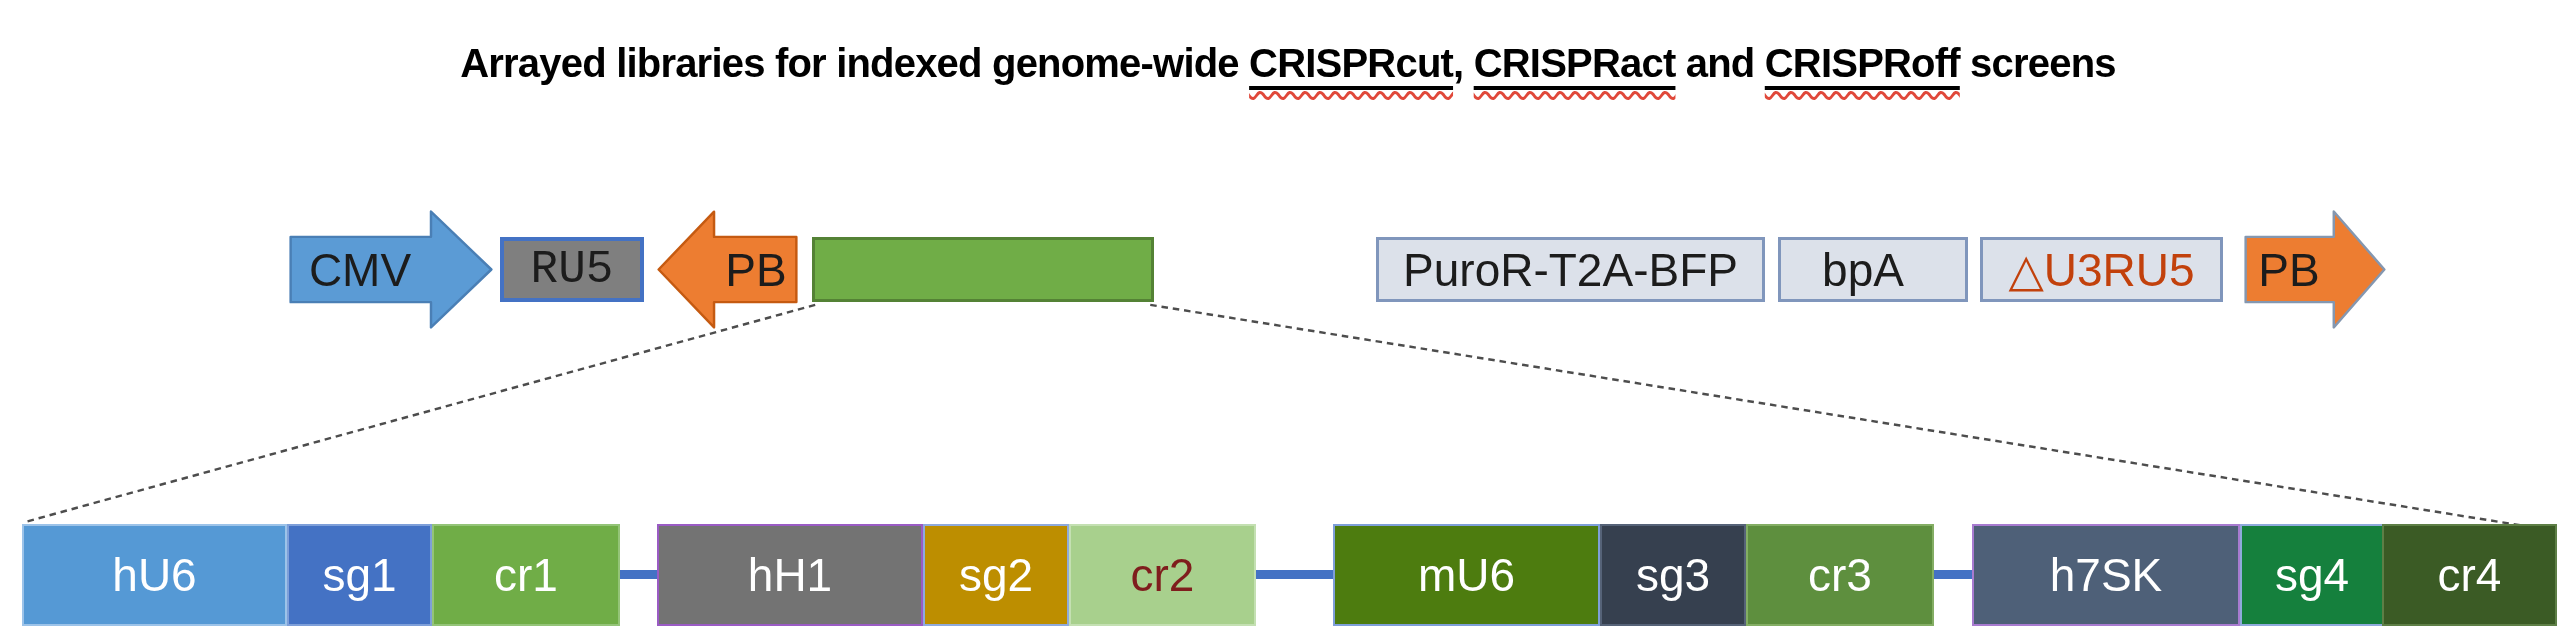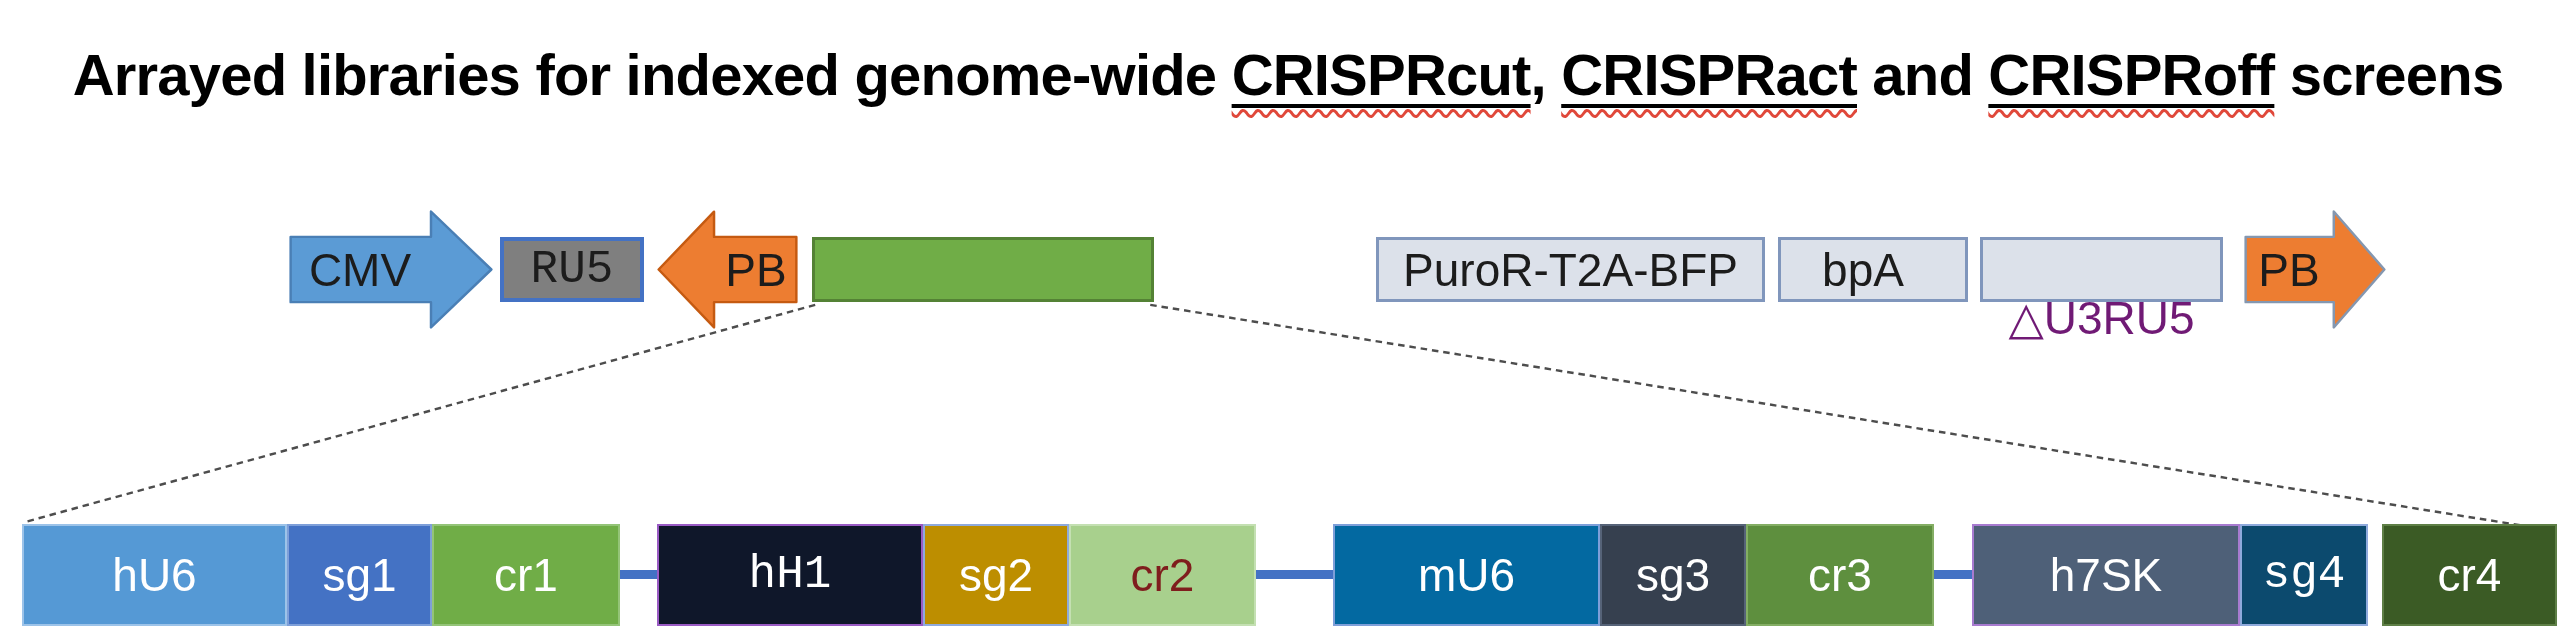--- a/index.html
+++ b/index.html
@@ -3,21 +3,21 @@
 <meta charset="utf-8">
 <style>
   html,body{margin:0;padding:0;background:#ffffff;}
   .canvas{
     position:relative;width:2576px;height:644px;background:#ffffff;overflow:hidden;
     font-family:"Liberation Sans","DejaVu Sans",sans-serif;
   }
   
   .title{
     position:absolute;top:41px;left:0;width:100%;text-align:center;
-    font-size:58px;font-weight:bold;color:#000;white-space:nowrap;letter-spacing:-0.8px;
+    font-size:40px;font-weight:bold;color:#000;white-space:nowrap;letter-spacing:-0.8px;
   }
   .sq{text-decoration-line:underline;text-decoration-style:wavy;text-decoration-thickness:3.3px;text-underline-offset:14px;}
   .bu{text-decoration-line:underline;text-decoration-style:solid;text-decoration-thickness:4.1px;text-underline-offset:9px;}
   
   .vector-row{position:absolute;left:0;top:209px;width:100%;height:121px;}
   .vec-el{position:absolute;top:0;height:121px;}
   .vec-box{position:absolute;top:28px;height:65px;width:100%;border-style:solid;box-sizing:border-box;}
   .arrow-svg{position:absolute;top:0;left:0;display:block;}
   .el-label{
     position:absolute;top:28px;height:65px;display:flex;align-items:center;justify-content:center;
@@ -62,21 +62,21 @@
       <div class="vec-el" style="left: 1376px; width: 389px;">
         <div class="vec-box" style="background: rgb(220, 225, 234); border-color: rgb(128, 150, 188); border-width: 3.3px;"></div>
         <div class="el-label" style="left: 0px; width: 389px; color: rgb(28, 28, 28);">PuroR-T2A-BFP</div>
       </div>
       <div class="vec-el" style="left: 1778px; width: 190px;">
         <div class="vec-box" style="background: rgb(220, 225, 234); border-color: rgb(128, 150, 188); border-width: 3.3px;"></div>
         <div class="el-label" style="left: 0px; width: 170px; color: rgb(28, 28, 28); text-align: center;">bpA</div>
       </div>
       <div class="vec-el" style="left: 1980px; width: 243px;">
         <div class="vec-box" style="background: rgb(220, 225, 234); border-color: rgb(128, 150, 188); border-width: 3.3px;"></div>
-        <div class="el-label" style="left: 0px; width: 243px; color: #701a75; margin-top: 48px;">△U3RU5</div>
+        <div class="el-label" style="left: 0px; width: 243px; color: #c2410c;">△U3RU5</div>
       </div>
       <div class="vec-el" style="left: 2244px; width: 142px;">
         <svg width="142" height="121" viewBox="0 0 174 148" class="arrow-svg">
           <polygon points="2,34 110,34 110,3 172,74 110,145 110,114 2,114" fill="#ED7D31" stroke="#8497B0" stroke-width="3" stroke-linejoin="round"></polygon>
         </svg>
         <div class="el-label" style="left: 0px; width: 90px; color: rgb(28, 28, 28);">PB</div>
       </div>
     </div>
   <svg class="expansion-svg" id="expansion-svg" viewBox="0 0 3158 790">
       <line x1="999" y1="374" x2="31" y2="640" stroke="#4d4d4d" stroke-width="3" stroke-dasharray="8 6"></line>
@@ -85,44 +85,44 @@
   <div class="cassette-row" id="cassette-row">
       <div class="cas-seg" style="left: 22px; width: 265px; background: rgb(85, 153, 213); border-color: rgb(156, 195, 233);">
         <div class="cas-label" style="color: rgb(255, 255, 255);">hU6</div>
       </div>
       <div class="cas-seg" style="left: 287px; width: 145px; background: rgb(68, 114, 196); border-color: rgb(126, 159, 217);">
         <div class="cas-label" style="color: rgb(255, 255, 255);">sg1</div>
       </div>
       <div class="cas-seg" style="left: 432px; width: 188px; background: rgb(112, 173, 71); border-color: rgb(148, 196, 120);">
         <div class="cas-label" style="color: rgb(255, 255, 255);">cr1</div>
       </div>
-      <div class="cas-seg" style="left: 657px; width: 266px; background: #0f172a; border-color: rgb(154, 91, 196); font-family: Liberation Mono, monospace;">
+      <div class="cas-seg" style="left: 657px; width: 266px; background: #737373; border-color: rgb(154, 91, 196);">
         <div class="cas-label" style="color: rgb(255, 255, 255);">hH1</div>
       </div>
       <div class="cas-seg" style="left: 923px; width: 146px; background: rgb(189, 142, 0); border-color: rgb(143, 170, 220);">
         <div class="cas-label" style="color: rgb(255, 255, 255);">sg2</div>
       </div>
       <div class="cas-seg" style="left: 1069px; width: 187px; background: rgb(168, 208, 141); border-color: rgb(196, 224, 178);">
         <div class="cas-label" style="color: #7f1d1d;">cr2</div>
       </div>
       <div class="connector" style="left: 617px; width: 42px; background: rgb(68, 114, 196);"></div>
-      <div class="cas-seg" style="left: 1333px; width: 267px; background: #0369a1; border-color: rgb(126, 159, 217);">
+      <div class="cas-seg" style="left: 1333px; width: 267px; background: #4d7c0f; border-color: rgb(126, 159, 217);">
         <div class="cas-label" style="color: rgb(255, 255, 255);">mU6</div>
       </div>
       <div class="cas-seg" style="left: 1600px; width: 146px; background: rgb(54, 64, 79); border-color: rgb(86, 99, 120);">
         <div class="cas-label" style="color: rgb(255, 255, 255);">sg3</div>
       </div>
       <div class="cas-seg" style="left: 1746px; width: 188px; background: rgb(94, 143, 62); border-color: rgb(132, 174, 100);">
         <div class="cas-label" style="color: rgb(255, 255, 255);">cr3</div>
       </div>
       <div class="connector" style="left: 1254px; width: 82px; background: rgb(68, 114, 196);"></div>
       <div class="cas-seg" style="left: 1972px; width: 268px; background: rgb(78, 96, 120); border-color: rgb(168, 123, 208);">
         <div class="cas-label" style="color: rgb(255, 255, 255);">h7SK</div>
       </div>
-      <div class="cas-seg" style="left: 2240px; width: 128px; background: #0c4a6e; border-color: rgb(143, 170, 220); font-family: Liberation Mono, monospace;">
+      <div class="cas-seg" style="left: 2240px; width: 144px; background: #15803d; border-color: rgb(143, 170, 220);">
         <div class="cas-label" style="color: rgb(255, 255, 255);">sg4</div>
       </div>
       <div class="cas-seg" style="left: 2382px; width: 175px; background: rgb(59, 91, 37); border-color: rgb(94, 127, 70);">
         <div class="cas-label" style="color: rgb(255, 255, 255); text-align: right;">cr4</div>
       </div>
       <div class="connector" style="left: 1931px; width: 43px; background: rgb(68, 114, 196);"></div>
     </div>
 </div>
 
 

